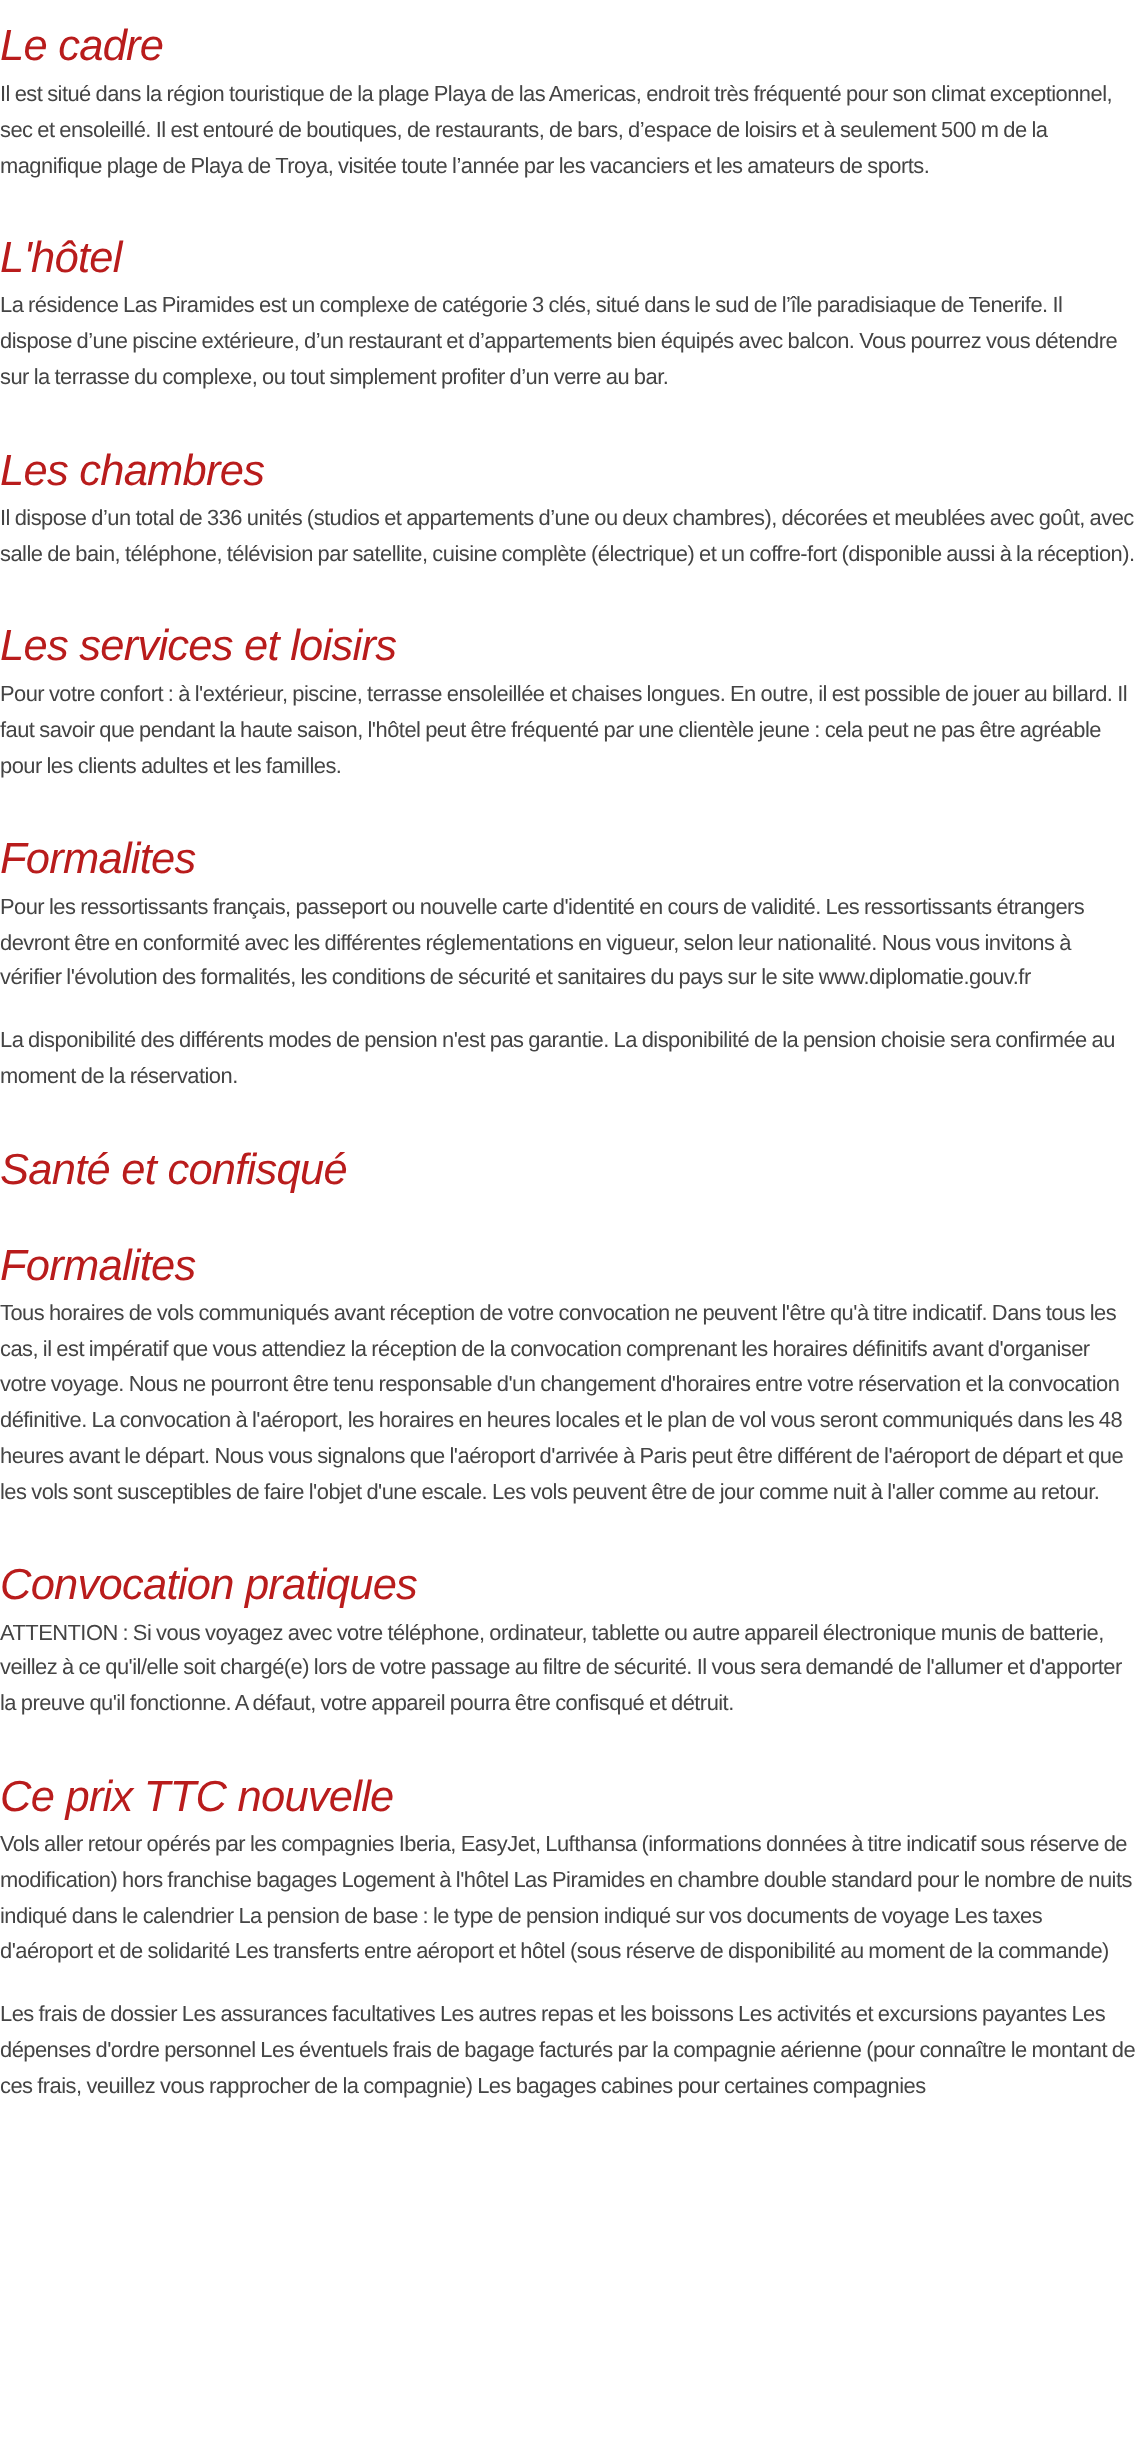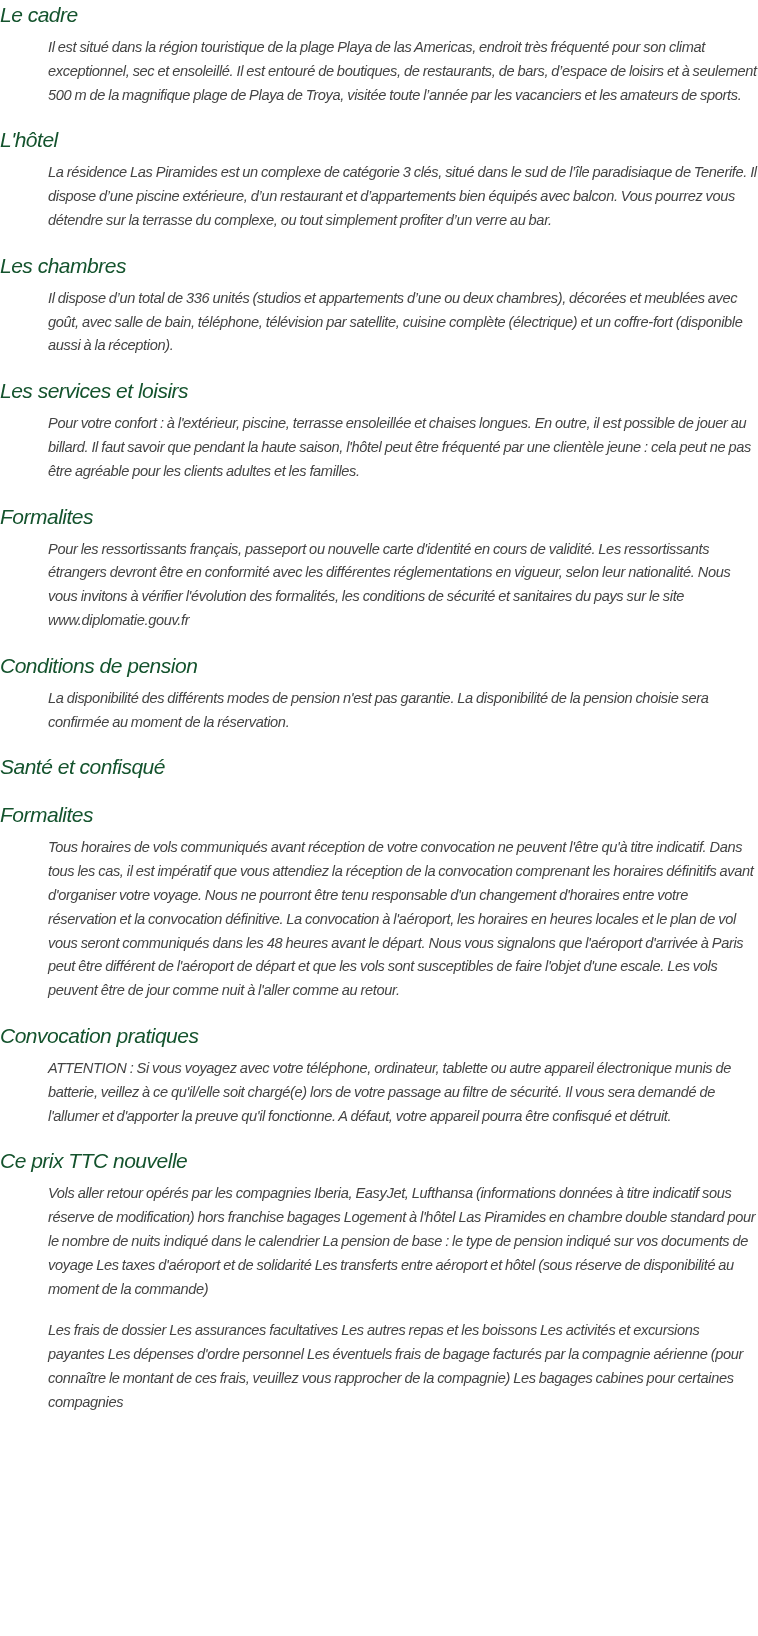--- a/index.html
+++ b/index.html
@@ -14,37 +14,35 @@
       font-family: "Liberation Sans", "DejaVu Sans", sans-serif;
     }
     .content {
       padding: 0 0 0 0;
     }
     .section {
       margin: 0 0 18px 0;
     }
     .section-title {
       margin: 0;
-      padding-top: 0;
-      font-size: 21px;
+      padding-top: 16px;
+      font-size: 29px;
       line-height: 30px;
       font-style: italic;
       font-weight: normal;
-      color: #14532d;
+      color: #b91c1c;
       letter-spacing: -0.5px;
     }
     .section-body {
       margin: 6px 0 0 0;
       font-size: 14.6px;
       line-height: 23.8px;
-      font-style: italic;
       color: #444444;
       letter-spacing: -0.35px;
       word-spacing: -0.5px;
-      padding-left: 48px;
     }
   </style>
 </head>
 <body>
 
 <div class="content">
 
   <section class="section">
     <h2 class="section-title">Le cadre</h2>
     <p class="section-body">Il est situé dans la région touristique de la plage Playa de las Americas, endroit très fréquenté pour son climat exceptionnel, sec et ensoleillé. Il est entouré de boutiques, de restaurants, de bars, d’espace de loisirs et à seulement 500 m de la magnifique plage de Playa de Troya, visitée toute l’année par les vacanciers et les amateurs de sports.</p>
@@ -64,21 +62,20 @@
     <h2 class="section-title">Les services et loisirs</h2>
     <p class="section-body">Pour votre confort : à l'extérieur, piscine, terrasse ensoleillée et chaises longues. En outre, il est possible de jouer au billard. Il faut savoir que pendant la haute saison, l'hôtel peut être fréquenté par une clientèle jeune : cela peut ne pas être agréable pour les clients adultes et les familles.</p>
   </section>
 
   <section class="section">
     <h2 class="section-title">Formalites</h2>
     <p class="section-body">Pour les ressortissants français, passeport ou nouvelle carte d'identité en cours de validité. Les ressortissants étrangers devront être en conformité avec les différentes réglementations en vigueur, selon leur nationalité. Nous vous invitons à vérifier l'évolution des formalités, les conditions de sécurité et sanitaires du pays sur le site www.diplomatie.gouv.fr</p>
   </section>
 
   <section class="section">
-    <h2 class="section-title">Conditions de pension</h2>
     <p class="section-body">La disponibilité des différents modes de pension n'est pas garantie. La disponibilité de la pension choisie sera confirmée au moment de la réservation.</p>
   </section>
 
   <section class="section">
     <h2 class="section-title">Santé et confisqué</h2>
   </section>
 
   <section class="section">
     <h2 class="section-title">Formalites</h2>
     <p class="section-body">Tous horaires de vols communiqués avant réception de votre convocation ne peuvent l'être qu'à titre indicatif. Dans tous les cas, il est impératif que vous attendiez la réception de la convocation comprenant les horaires définitifs avant d'organiser votre voyage. Nous ne pourront être tenu responsable d'un changement d'horaires entre votre réservation et la convocation définitive. La convocation à l'aéroport, les horaires en heures locales et le plan de vol vous seront communiqués dans les 48 heures avant le départ. Nous vous signalons que l'aéroport d'arrivée à Paris peut être différent de l'aéroport de départ et que les vols sont susceptibles de faire l'objet d'une escale. Les vols peuvent être de jour comme nuit à l'aller comme au retour.</p>

